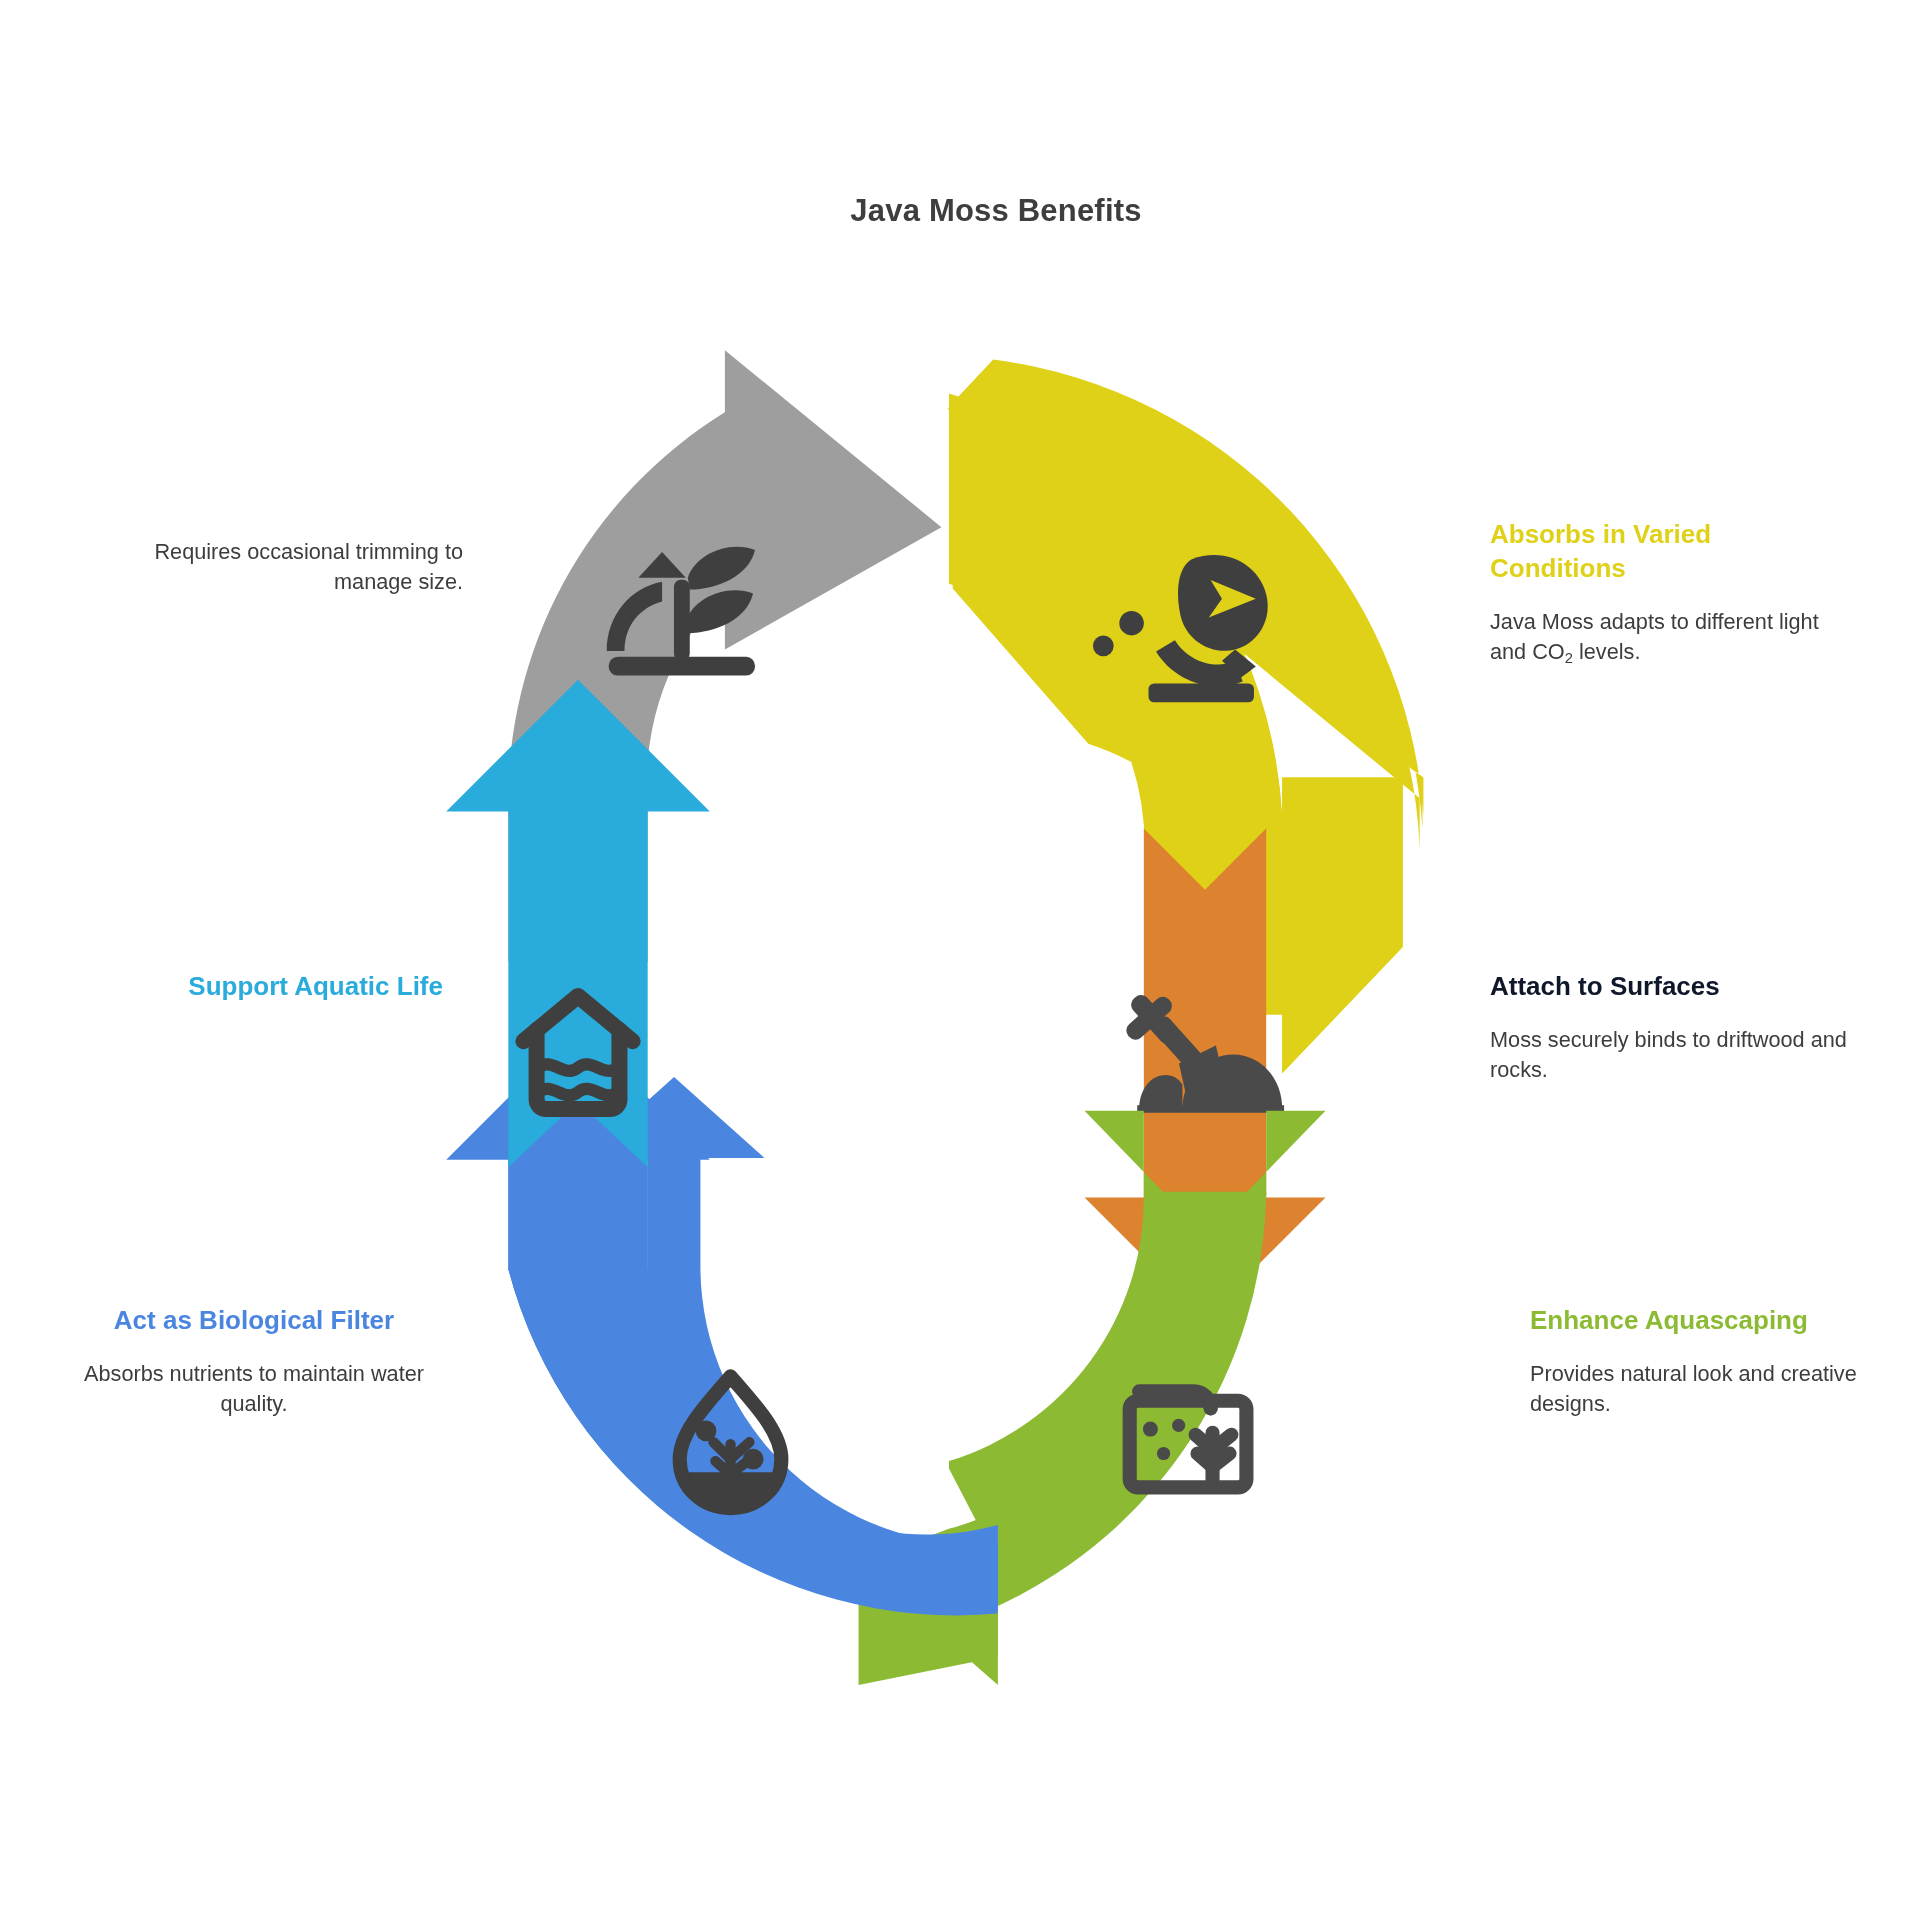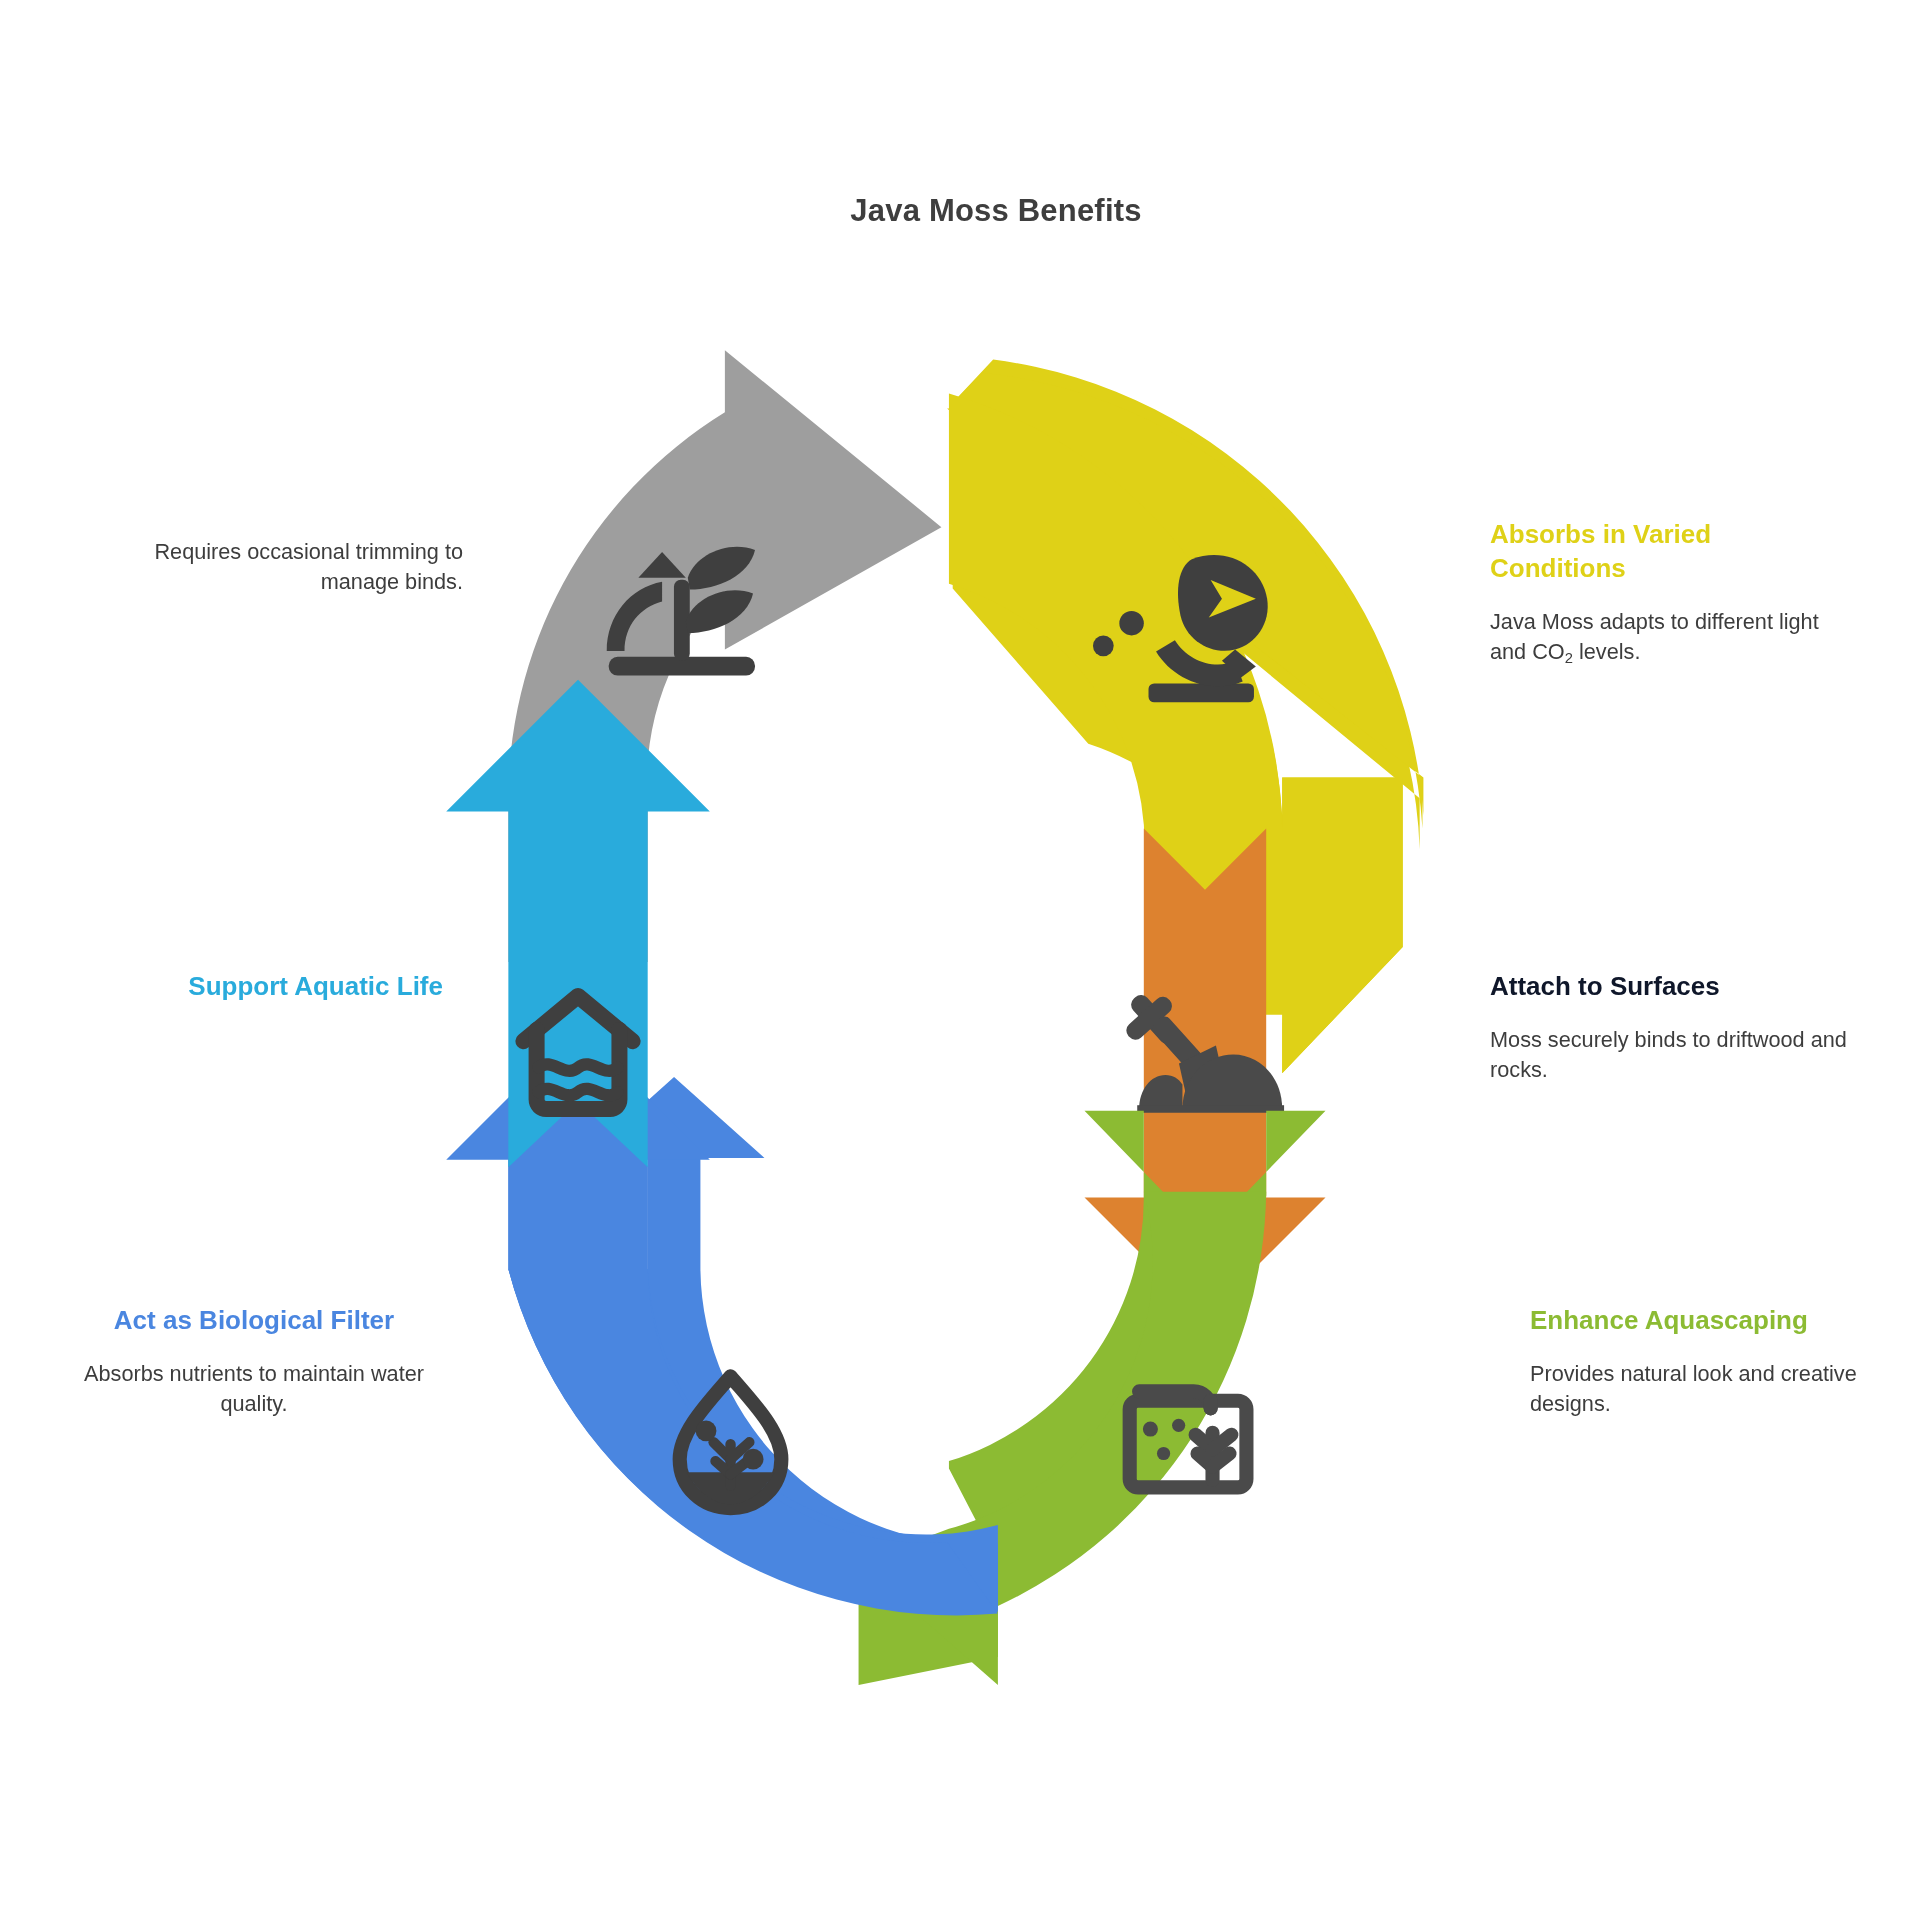--- a/index.html
+++ b/index.html
@@ -276,21 +276,21 @@
       <path d="M -58 -14 L 0 -62 L 58 -14"></path>
       <path d="M -44 -26 L -44 48 A 10 10 0 0 0 -34 58 L 34 58 A 10 10 0 0 0 44 48 L 44 -26"></path>
       <path d="M -42 14 C -28 2 -14 26 0 14 C 14 2 28 26 42 14" stroke-width="13"></path>
       <path d="M -42 40 C -28 28 -14 52 0 40 C 14 28 28 52 42 40" stroke-width="13"></path>
     </g>
   </g>
 
 </svg>
 
 <div class="text-block left-1">
-  <div class="tb-desc">Requires occasional trimming to manage binds.</div>
+  <div class="tb-desc">Requires occasional trimming to manage size.</div>
 </div>
 
 <div class="text-block left-2">
   <div class="tb-title" style="color:#29abdc;">Support Aquatic Life</div>
 </div>
 
 <div class="text-block left-3">
   <div class="tb-title" style="color:#4a86e0;">Act as Biological Filter</div>
   <div class="tb-desc">Absorbs nutrients to maintain water quality.</div>
 </div>

